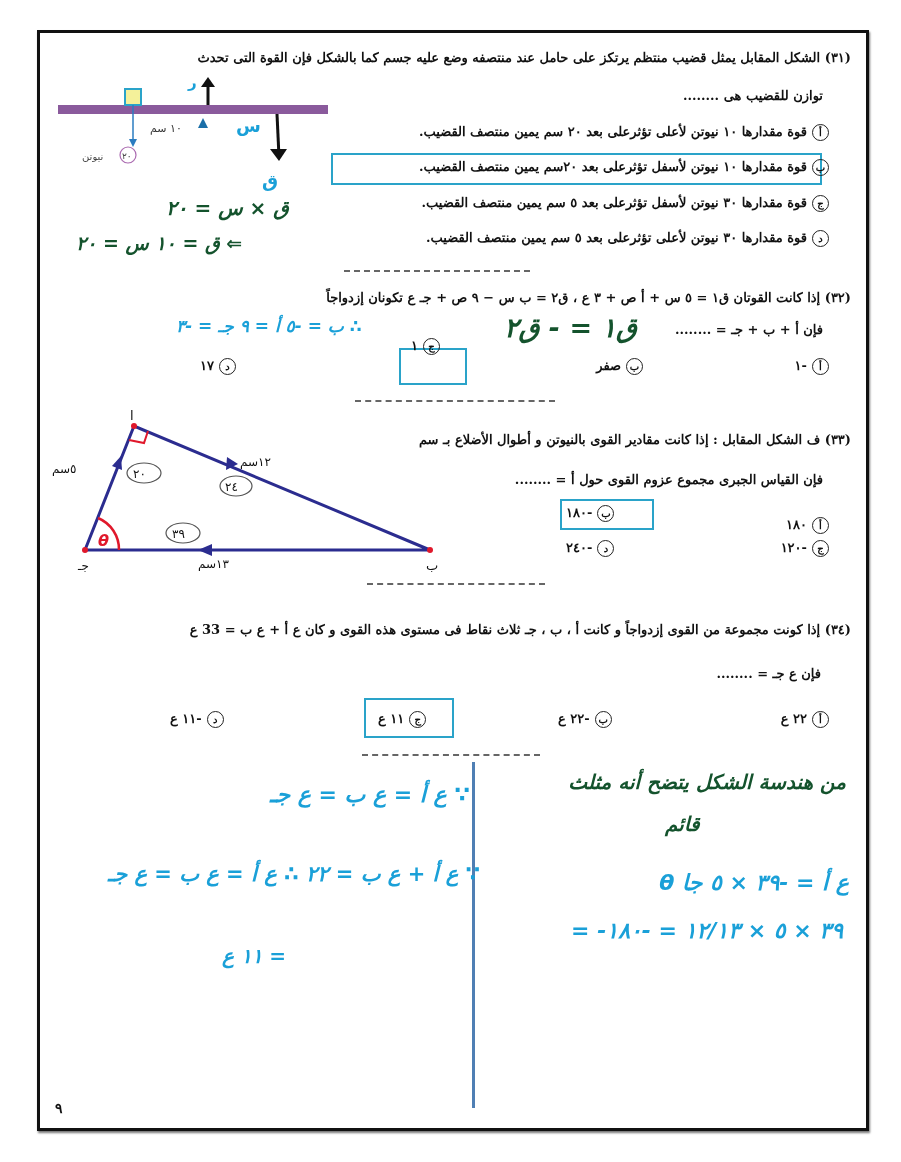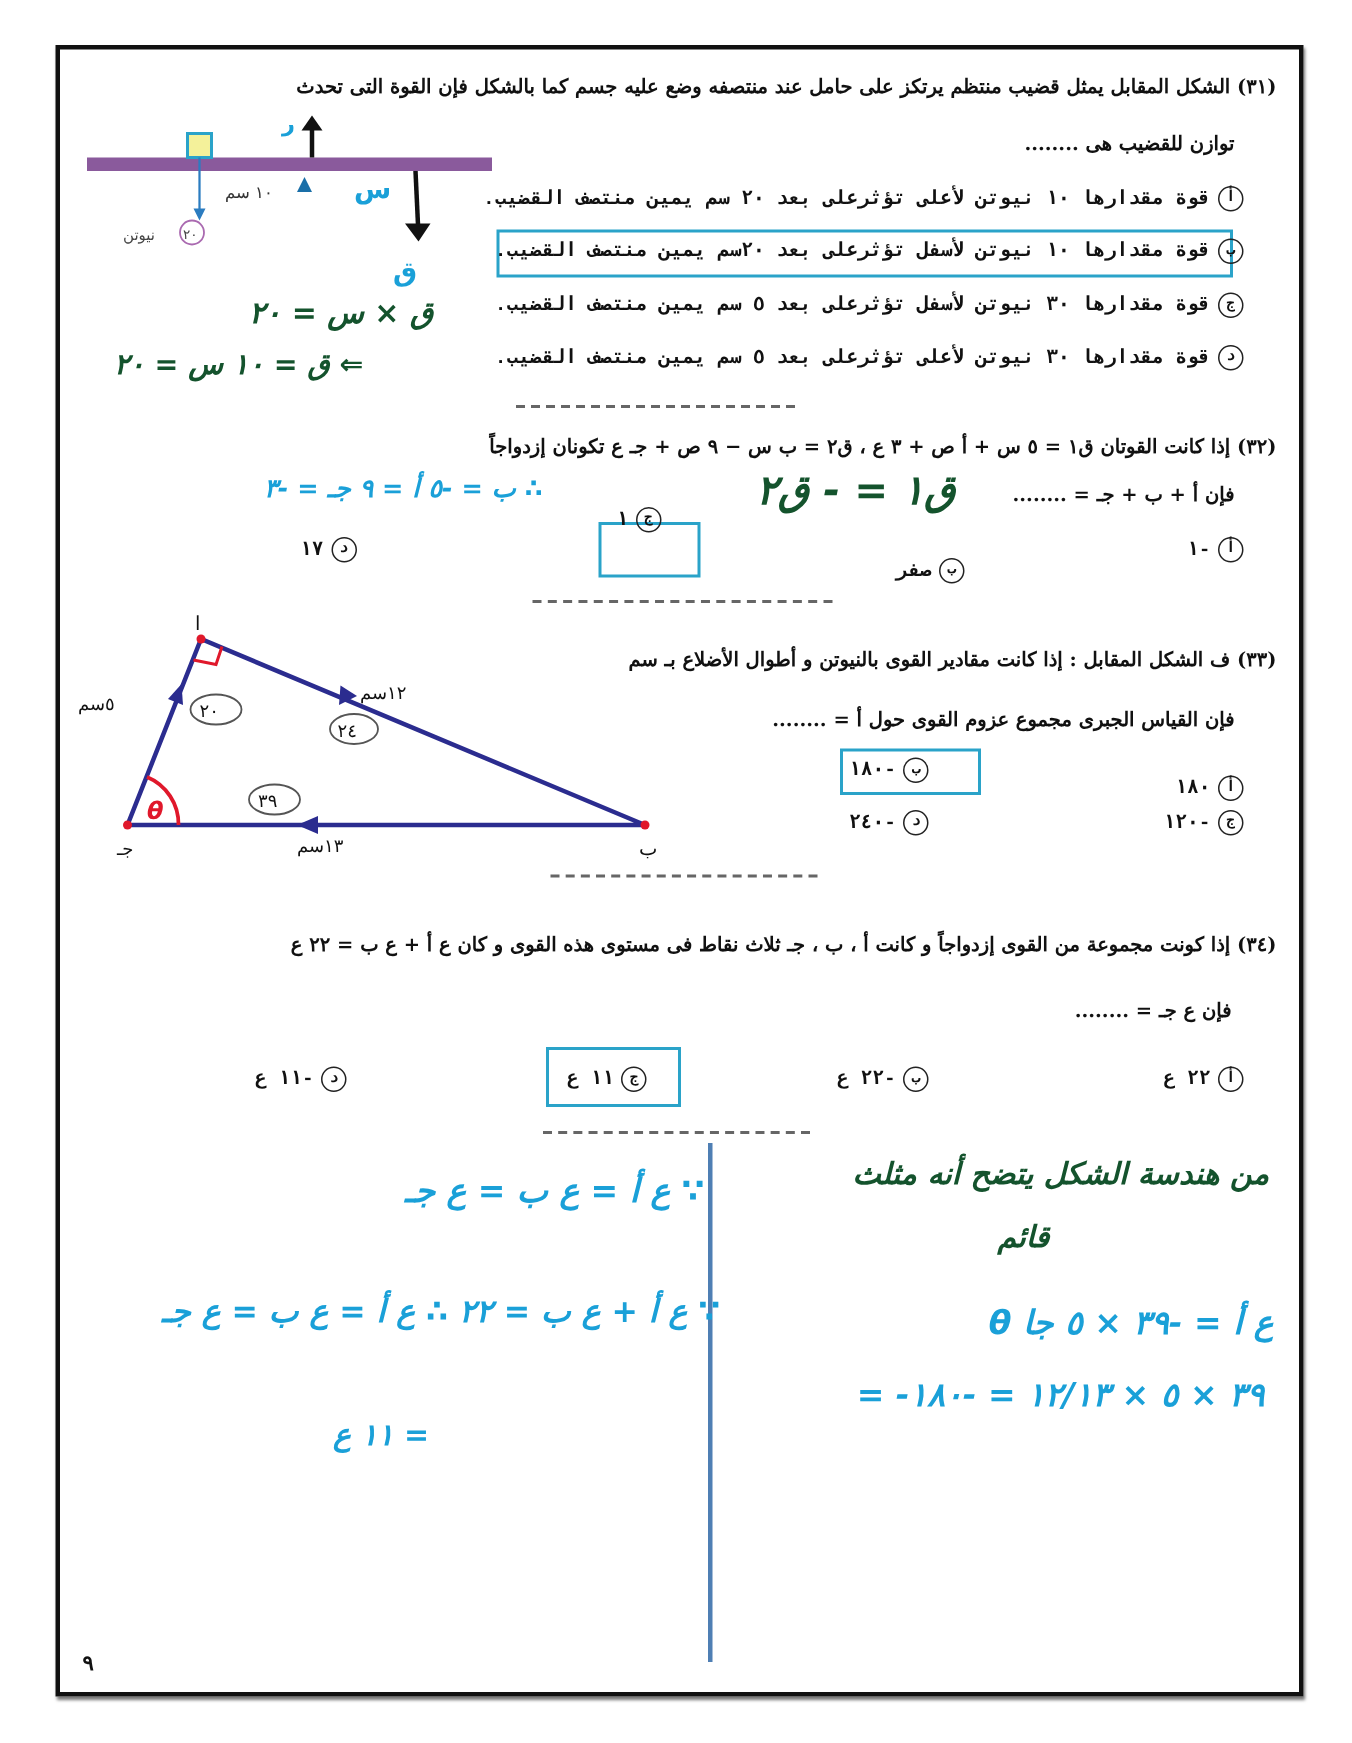--- a/index.html
+++ b/index.html
@@ -1,21 +1,21 @@
 <!DOCTYPE html>
 <html><head>
 <meta charset="utf-8">
 <style>
   html, body { margin:0; padding:0; background:#ffffff; }
   body { width:901px; height:1162px; position:relative; overflow:hidden; font-family:"DejaVu Serif", serif; color:#111; }
   .page-frame { position:absolute; left:37px; top:30px; width:826px; height:1095px; border:3px solid #111; box-shadow:1px 2px 2px #777; background:#fff; }
   .abs { position:absolute; }
   .rtl { direction:rtl; unicode-bidi:plaintext; }
   .qtext { font-size:13px; font-weight:bold; white-space:nowrap; }
-  .opt { font-size:13px; font-weight:bold; white-space:nowrap; direction:rtl;font-family:Liberation Mono, monospace; }
+  .opt { font-size:13px; font-weight:bold; white-space:nowrap; direction:rtl; }
   .optmark { display:inline-block; width:15px; height:15px; border:1.5px solid #222; border-radius:50%; font-size:10px; line-height:15px; text-align:center; margin-left:5px; vertical-align:middle; }
   .answer-box { position:absolute; border:2.5px solid #2aa3c9; }
   .dash { position:absolute; height:0; border-top:2px dashed #666; }
   .hw-red { color:#14532d; font-family:"DejaVu Sans", sans-serif; font-weight:bold; font-style:italic; }
   .hw-blue { color:#1aa0d8; font-family:"DejaVu Sans", sans-serif; font-weight:bold; font-style:italic; }
   .divider { position:absolute; left:472px; top:762px; width:3px; height:346px; background:#4f7fb4; }
   .page-num { position:absolute; left:55px; top:1100px; font-size:14px; font-weight:bold; }
   svg text { font-family:"DejaVu Sans", sans-serif; }
 </style>
 </head>
@@ -60,21 +60,21 @@
 
 <div class="abs qtext rtl" style="right:50px; top:290px; text-align:right;">
   <span>(٣٢)</span>
   <span>إذا كانت القوتان ق١ = ٥ س + أ ص + ٣ ع ، ق٢ = ب س − ٩ ص + جـ ع تكونان إزدواجاً</span>
 </div>
 <div class="abs qtext rtl" style="right:78px; top:322px;">فإن أ + ب + جـ = ........</div>
 <div class="abs hw-red rtl" style="left:504px; top:312px; font-size:27px;font-style:italic;">ق١ = - ق٢</div>
 <div class="abs hw-blue rtl" style="left:176px; top:316px; font-size:17px;">∴ ب = -٥     أ = ٩     جـ = -٣</div>
 
 <div class="abs opt" style="right:72px; top:358px;"><span class="optmark">أ</span><span>-١</span></div>
-<div class="abs opt" style="right:258px; top:372px;"><span class="optmark">ب</span><span>صفر</span></div>
+<div class="abs opt" style="right:258px; top:358px;"><span class="optmark">ب</span><span>صفر</span></div>
 <div class="answer-box" style="left:399px; top:348px; width:64px; height:33px;"></div>
 <div class="abs opt" style="left:411px; top:338px;"><span class="optmark">ج</span><span>١</span></div>
 <div class="abs opt" style="left:200px; top:358px;"><span class="optmark">د</span><span>١٧</span></div>
 
 <div class="dash" style="left:355px; top:400px; width:200px;"></div>
 
 <div class="abs qtext rtl" style="right:50px; top:432px; text-align:right;">
   <span>(٣٣)</span>
   <span>ف الشكل المقابل : إذا كانت مقادير القوى بالنيوتن و أطوال الأضلاع بـ سم</span>
 </div>
@@ -108,21 +108,21 @@
   <ellipse cx="186" cy="76" rx="16" ry="10" fill="none" stroke="#555" stroke-width="1.2"></ellipse>
   <text x="175" y="81" font-size="12" fill="#111">٢٤</text>
   <ellipse cx="133" cy="123" rx="17" ry="10" fill="none" stroke="#555" stroke-width="1.2"></ellipse>
   <text x="122" y="128" font-size="12" fill="#111">٣٩</text>
 </svg>
 
 <div class="dash" style="left:367px; top:583px; width:178px;"></div>
 
 <div class="abs qtext rtl" style="right:50px; top:622px; text-align:right;">
   <span>(٣٤)</span>
-  <span>إذا كونت مجموعة من القوى إزدواجاً و كانت أ ، ب ، جـ ثلاث نقاط فى مستوى هذه القوى و كان ع أ + ع ب = ٢٢ ع</span>
+  <span>إذا كونت مجموعة من القوى إزدواجاً و كانت أ ، ب ، جـ ثلاث نقاط فى مستوى هذه القوى و كان ع أ + ع ب = 33 ع</span>
 </div>
 <div class="abs qtext rtl" style="right:80px; top:666px;">فإن ع جـ = ........</div>
 
 <div class="abs opt" style="right:72px; top:711px;"><span class="optmark">أ</span><span>٢٢ ع</span></div>
 <div class="abs opt" style="left:558px; top:711px;"><span class="optmark">ب</span><span>-٢٢ ع</span></div>
 <div class="answer-box" style="left:364px; top:698px; width:86px; height:36px;"></div>
 <div class="abs opt" style="left:378px; top:711px;"><span class="optmark">ج</span><span>١١ ع</span></div>
 <div class="abs opt" style="left:170px; top:711px;"><span class="optmark">د</span><span>-١١ ع</span></div>
 
 <div class="dash" style="left:362px; top:754px; width:178px;"></div>

